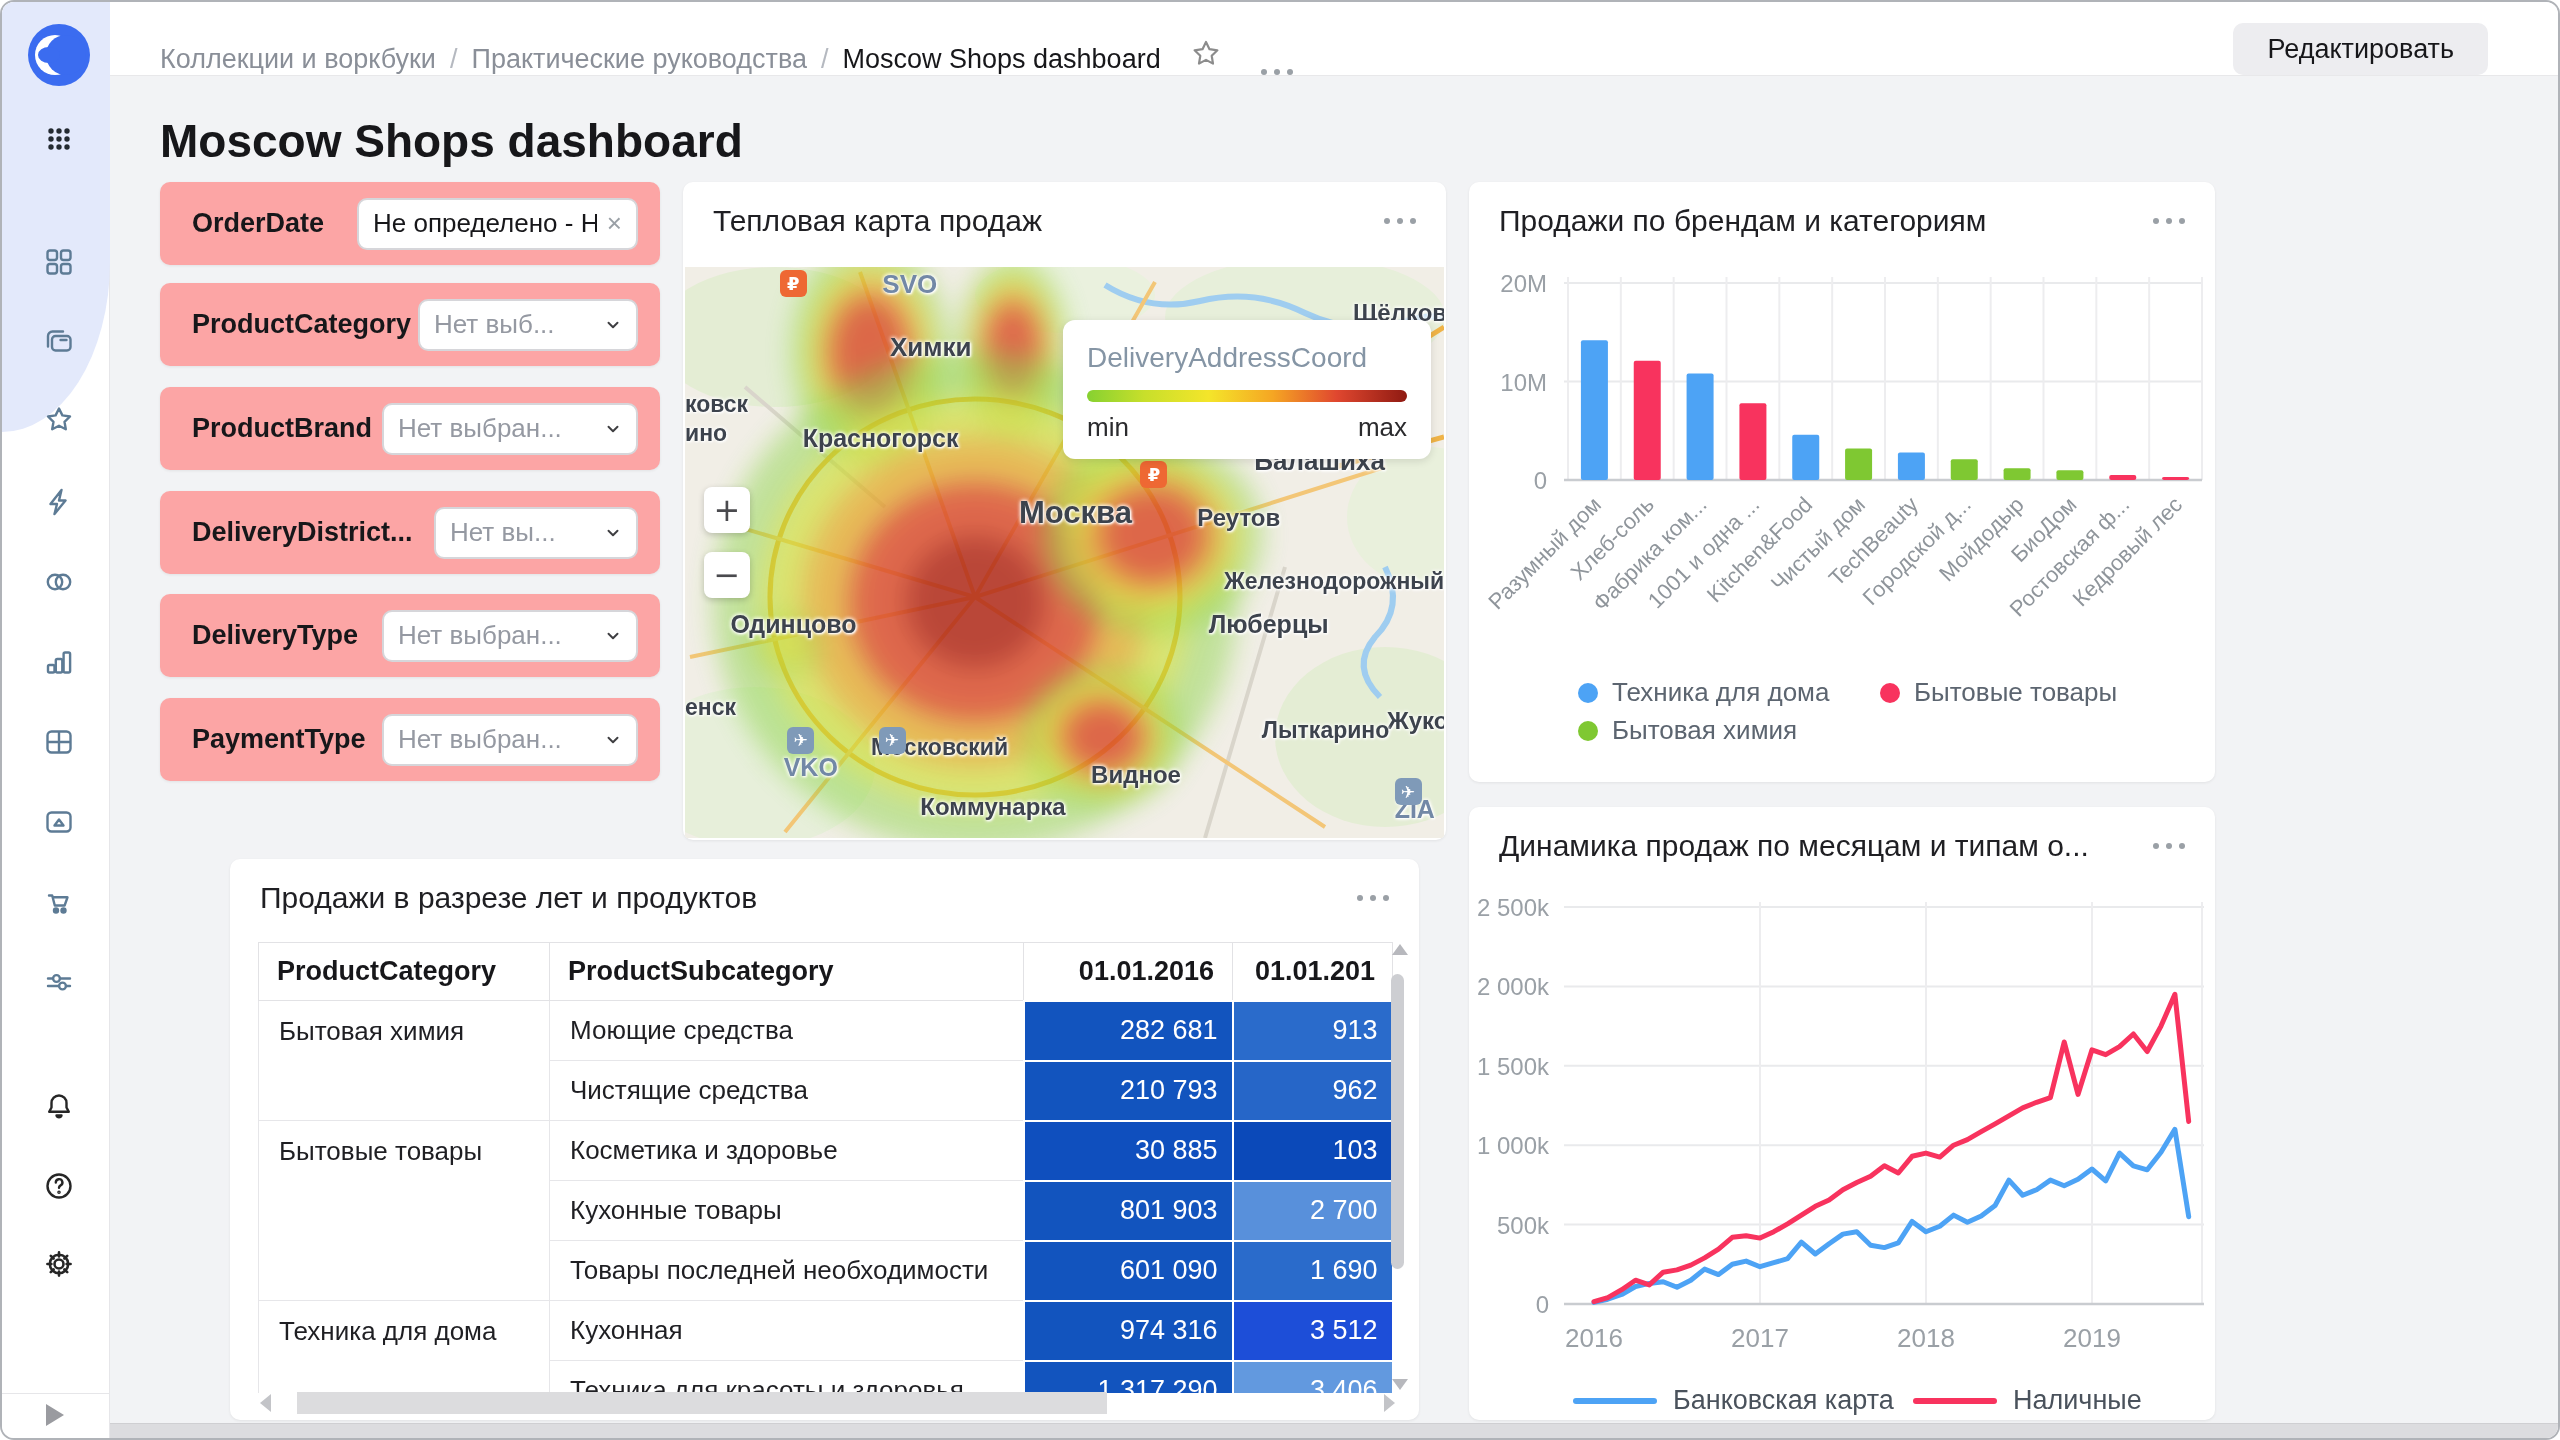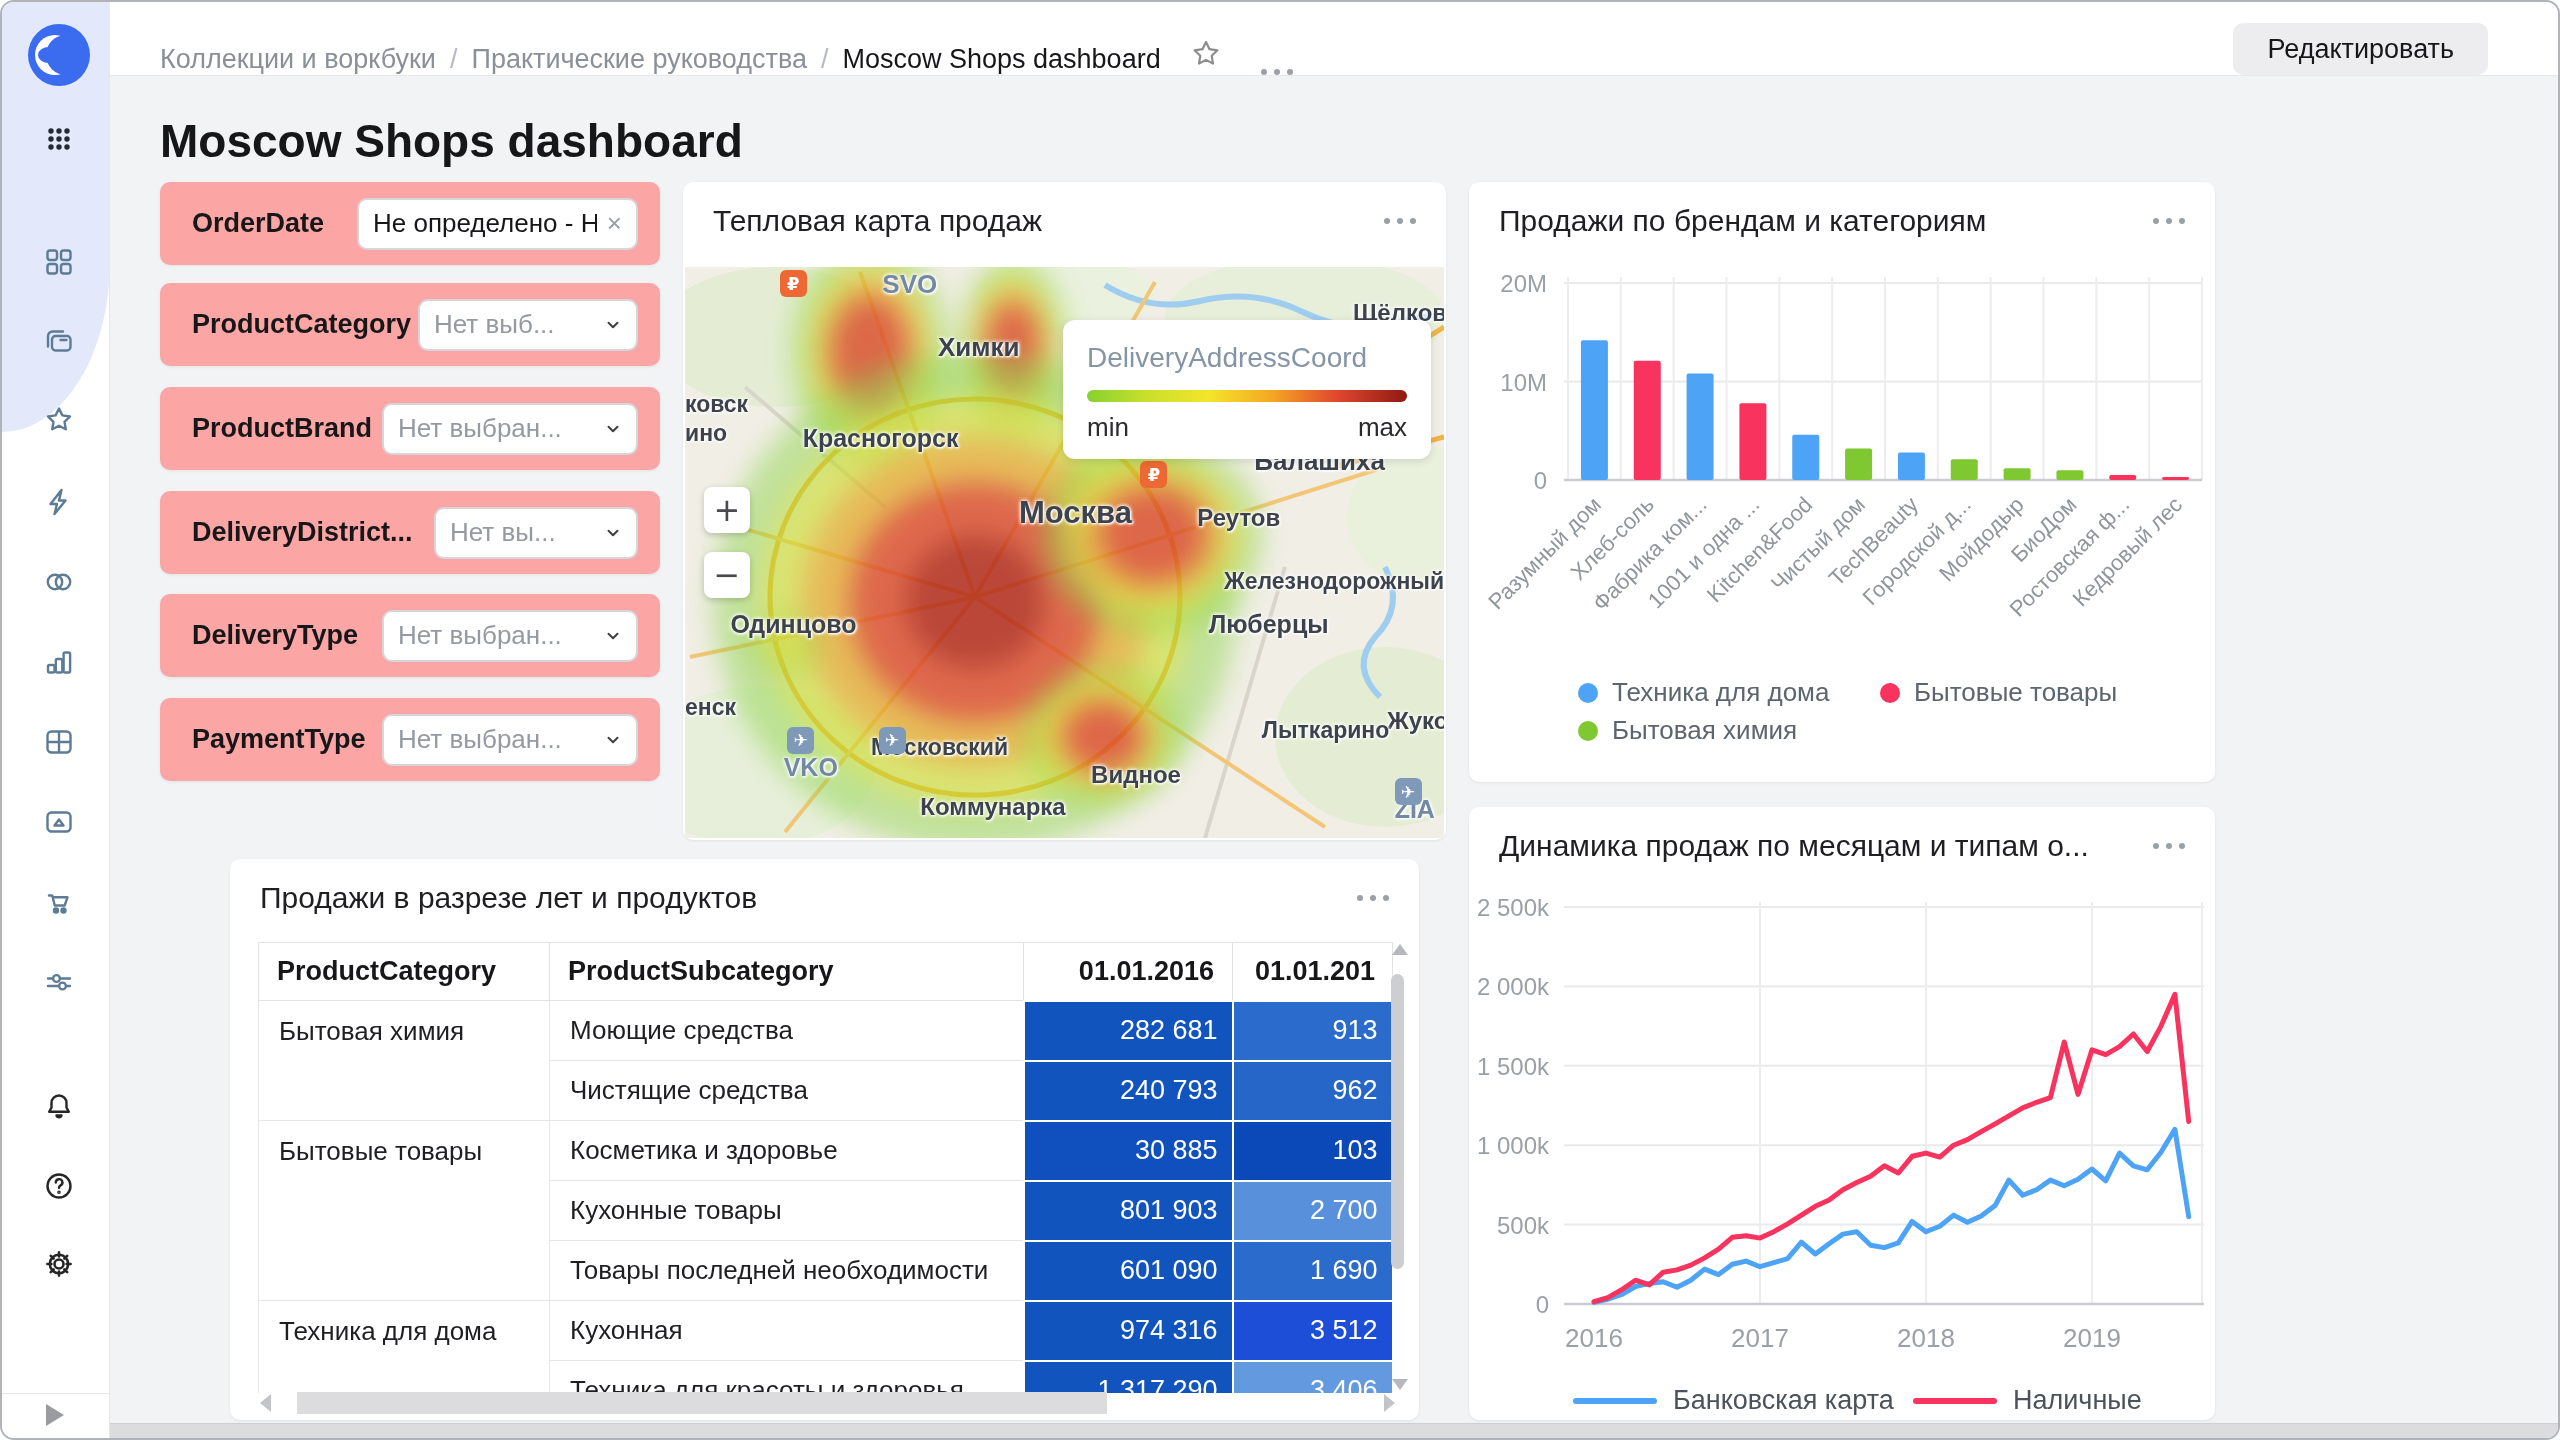--- a/index.html
+++ b/index.html
@@ -339,21 +339,21 @@
             <div style="left: 415.8px; top: 221.6px; width: 104.4px; height: 92.8px; background: rgb(216, 58, 40); opacity: 0.85;"></div>
             <div style="left: 338.7px; top: 399.85px; width: 158.6px; height: 140.3px; background: rgb(124, 207, 46); opacity: 0.5;"></div>
             <div style="left: 353px; top: 412.5px; width: 130px; height: 115px; background: rgb(238, 227, 44); opacity: 0.55;"></div>
             <div style="left: 366px; top: 424px; width: 104px; height: 92px; background: rgb(240, 140, 38); opacity: 0.6;"></div>
             <div style="left: 380.3px; top: 436.65px; width: 75.4px; height: 66.7px; background: rgb(216, 58, 40); opacity: 0.85;"></div>
             <div style="left: 64px; top: 347px; width: 72px; height: 62px; background: rgb(140, 207, 58); opacity: 0.5;"></div>
             <div style="left: 77px; top: 358px; width: 46px; height: 40px; background: rgb(239, 224, 44); opacity: 0.6;"></div>
           </div>
         <div id="map-labels">
             <div class="maplabel" style="left: 197.34px; top: 17.13px; font-size: 26px; font-weight: 600; color: rgb(114, 136, 166);">SVO</div>
-            <div class="maplabel" style="left: 204.93px; top: 79.94px; font-size: 26px; font-weight: 700; margin-left: 48px;">Химки</div>
+            <div class="maplabel" style="left: 204.93px; top: 79.94px; font-size: 26px; font-weight: 700;">Химки</div>
             <div class="maplabel" style="left: 0px; top: 137.04px; font-size: 23px; font-weight: 700; text-align: right;">ковск</div>
             <div class="maplabel" style="left: 0px; top: 165.59px; font-size: 23px; font-weight: 600;">ино</div>
             <div class="maplabel" style="left: 117.645px; top: 171.3px; font-size: 25px; font-weight: 600;">Красногорск</div>
             <div class="maplabel" style="left: 667.92px; top: 45.68px; font-size: 24px; font-weight: 600;">Щёлково</div>
             <div class="maplabel" style="left: 333.96px; top: 245.53px; font-size: 31px; font-weight: 700;">Москва</div>
             <div class="maplabel" style="left: 569.25px; top: 194.14px; font-size: 26px; font-weight: 700;">Балашиха</div>
             <div class="maplabel" style="left: 512.325px; top: 251.24px; font-size: 24px; font-weight: 600;">Реутов</div>
             <div class="maplabel" style="left: 538.89px; top: 314.05px; font-size: 23px; font-weight: 600;">Железнодорожный</div>
             <div class="maplabel" style="left: 523.71px; top: 356.875px; font-size: 25px; font-weight: 700;">Люберцы</div>
             <div class="maplabel" style="left: 45.54px; top: 356.875px; font-size: 25px; font-weight: 700;">Одинцово</div>
@@ -485,21 +485,21 @@
             </thead>
             <tbody>
               <tr>
                 <td class="cat" rowspan="2">Бытовая химия</td>
                 <td class="sub">Моющие средства</td>
                 <td class="val" style="background:#1254BE">282 681</td>
                 <td class="val" style="background:#2A6BCB">913</td>
               </tr>
               <tr>
                 <td class="sub">Чистящие средства</td>
-                <td class="val" style="background:#1254BE">240 793</td>
+                <td class="val" style="background:#1254BE">210 793</td>
                 <td class="val" style="background:#2666C8">962</td>
               </tr>
               <tr>
                 <td class="cat" rowspan="3">Бытовые товары</td>
                 <td class="sub">Косметика и здоровье</td>
                 <td class="val" style="background:#0F4FBE">30 885</td>
                 <td class="val" style="background:#0B49B9">103</td>
               </tr>
               <tr>
                 <td class="sub">Кухонные товары</td>

